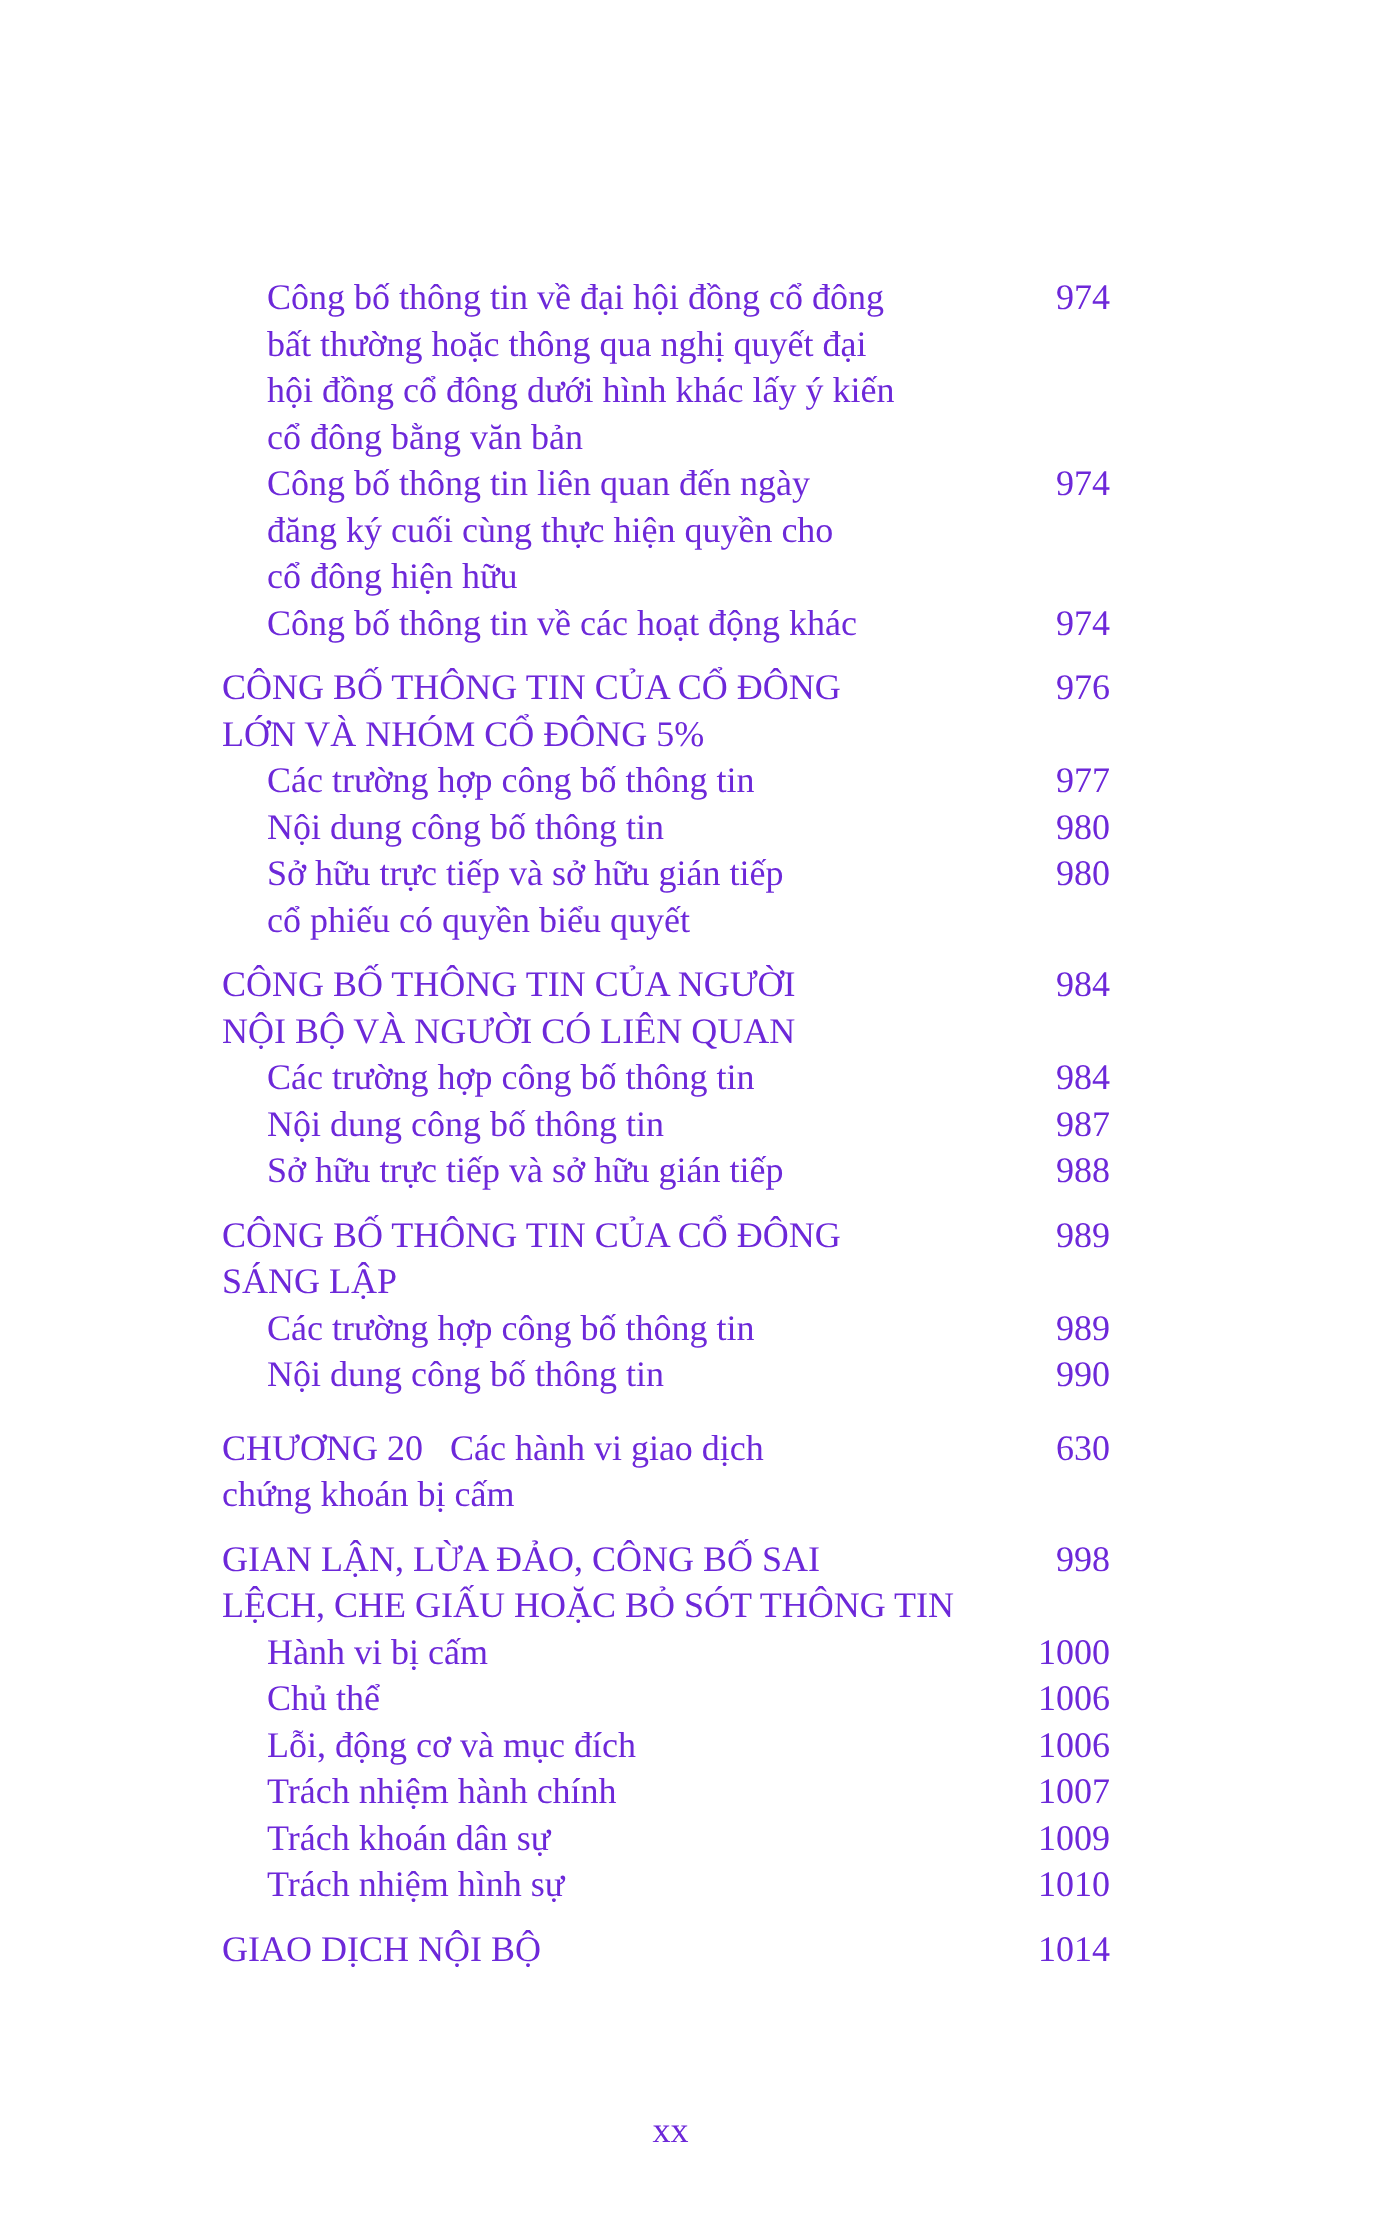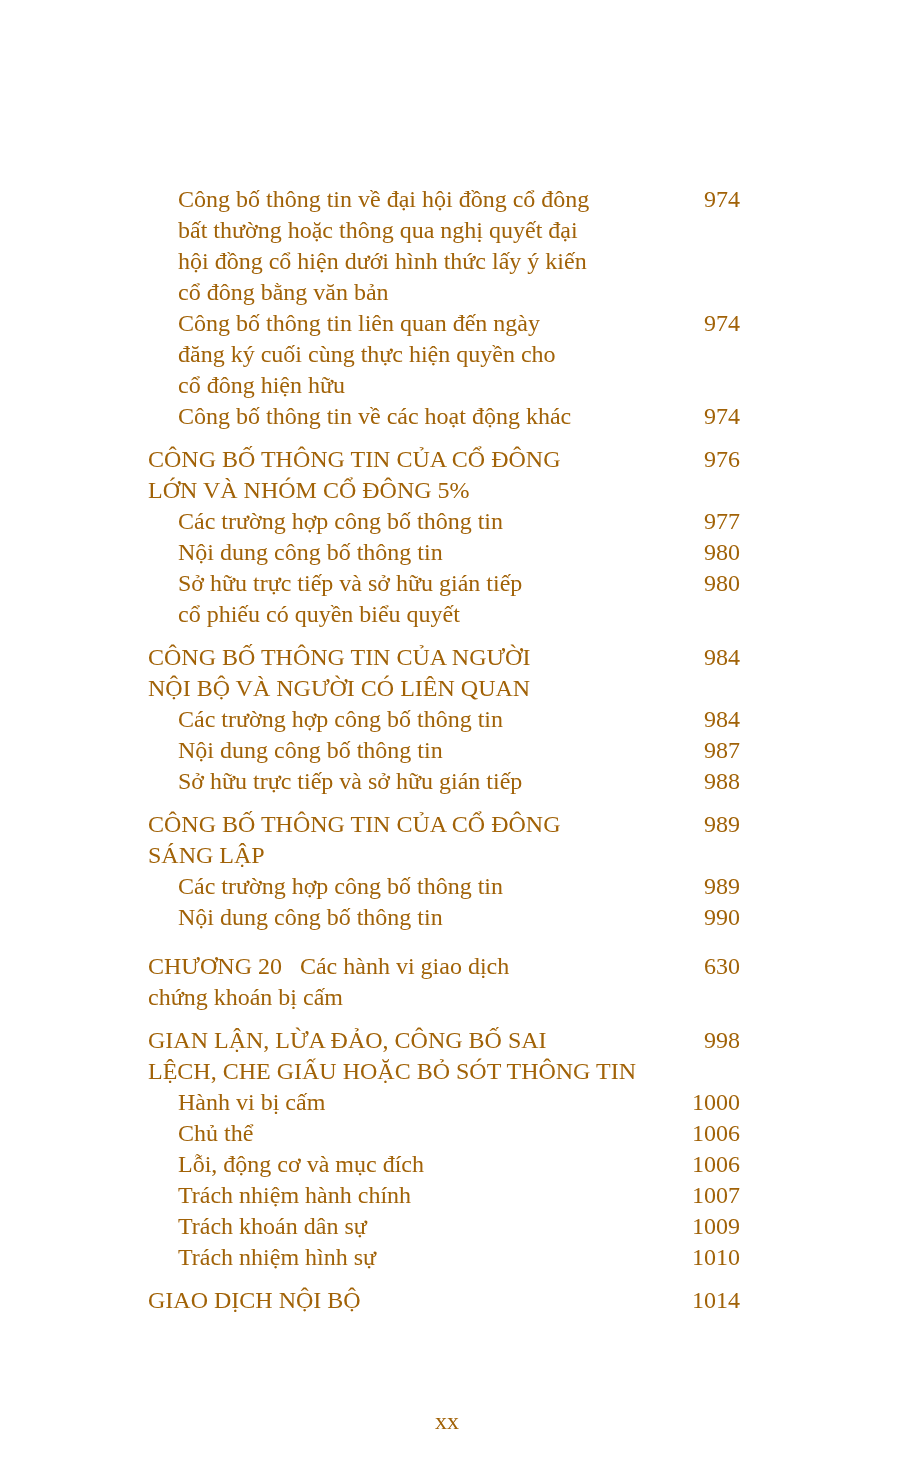--- a/index.html
+++ b/index.html
@@ -5,21 +5,21 @@
   html, body {
     margin: 0;
     padding: 0;
     background: #ffffff;
   }
   .page {
     position: relative;
     width: 916px;
     height: 1477px;
     background: #ffffff;
-    color: #a16207;
+    color: #6d28d9;
     font-family: "Liberation Serif", "DejaVu Serif", serif;
     overflow: hidden;
   }
   .toc {
     position: absolute;
     left: 148px;
     top: 184px;
     width: 592px;
   }
   .row {
@@ -64,21 +64,21 @@
 </style>
 </head>
 <body>
 
 <div class="page">
   <div class="toc" id="toc-list">
       <div class="row sub">
         <div class="entry-text">
           <div class="line">Công bố thông tin về đại hội đồng cổ đông</div>
           <div class="line">bất thường hoặc thông qua nghị quyết đại</div>
-          <div class="line">hội đồng cổ hiện dưới hình thức lấy ý kiến</div>
+          <div class="line">hội đồng cổ đông dưới hình khác lấy ý kiến</div>
           <div class="line">cổ đông bằng văn bản</div>
         </div>
         <div class="entry-page">974</div>
       </div>
       <div class="row sub">
         <div class="entry-text">
           <div class="line">Công bố thông tin liên quan đến ngày</div>
           <div class="line">đăng ký cuối cùng thực hiện quyền cho</div>
           <div class="line">cổ đông hiện hữu</div>
         </div>

